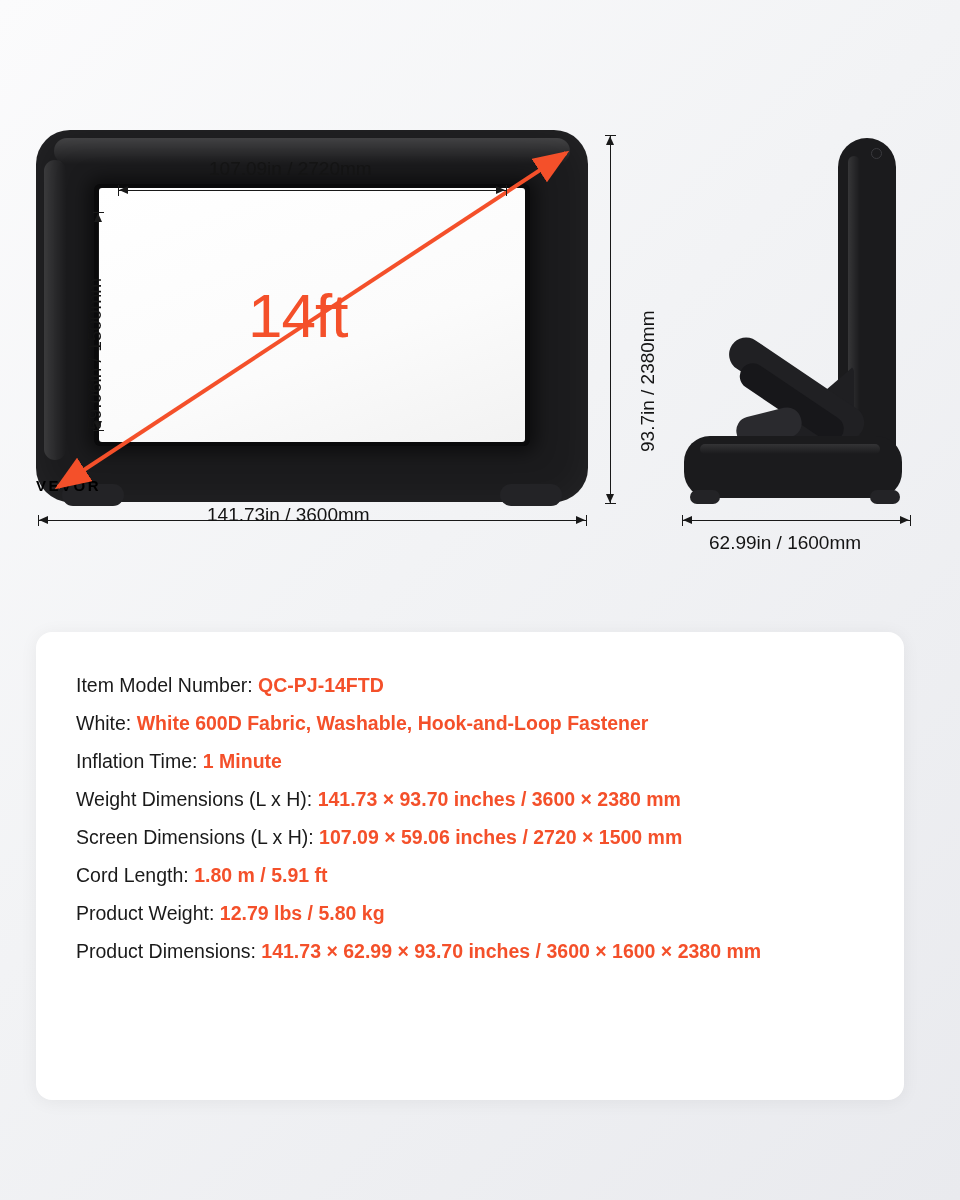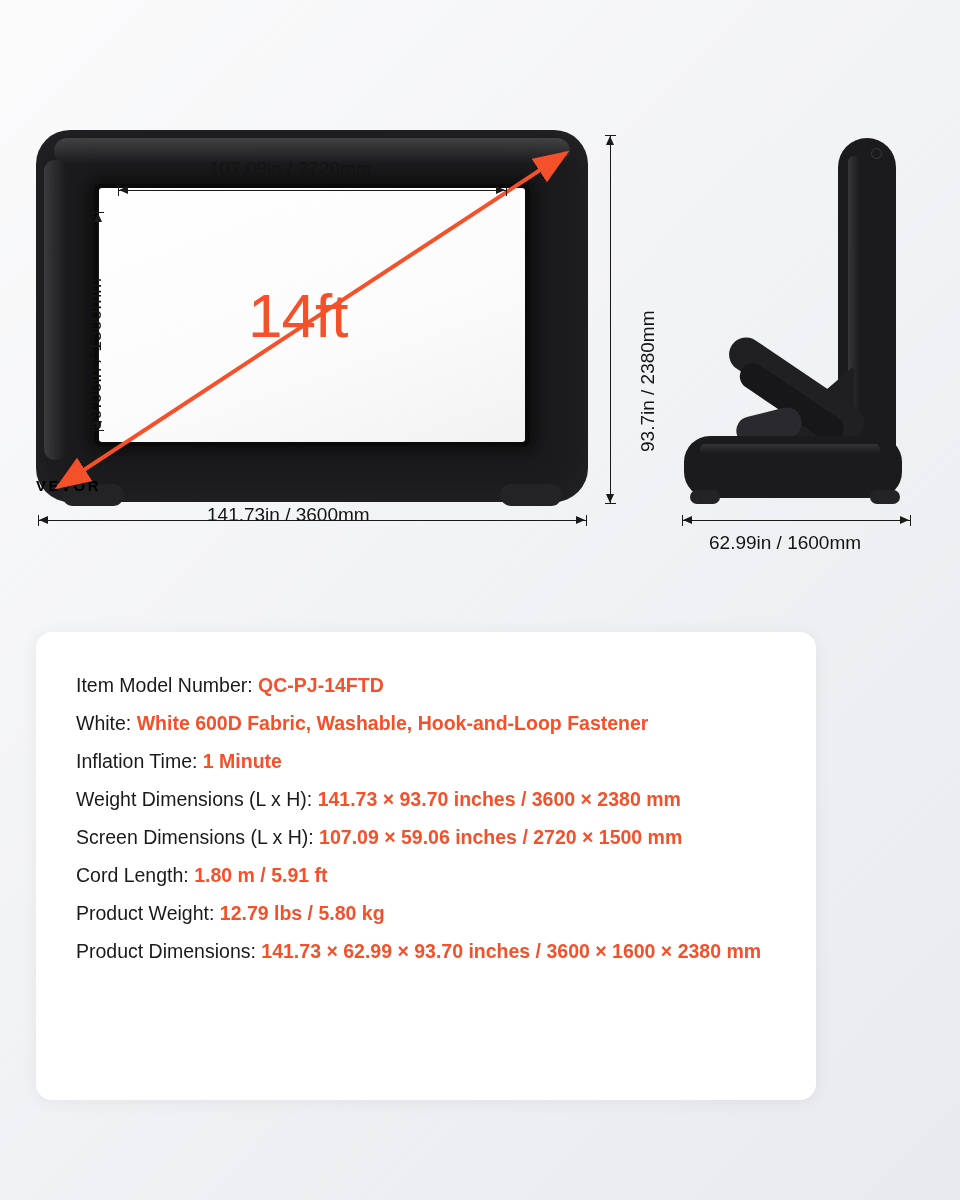--- a/index.html
+++ b/index.html
@@ -254,21 +254,21 @@
     color: #f4502a;
     font-weight: normal;
     letter-spacing: -1px;
   }
 
   
   #spec-card {
     position: absolute;
     left: 36px;
     top: 632px;
-    width: 780px;
+    width: 868px;
     height: 468px;
     background: #ffffff;
     border-radius: 16px;
     box-shadow: 0 2px 18px rgba(0,0,0,0.06);
     padding: 34px 16px 0 0;
     box-sizing: border-box;
   }
   .spec-row {
     font-size: 19.5px;
     line-height: 38px;

